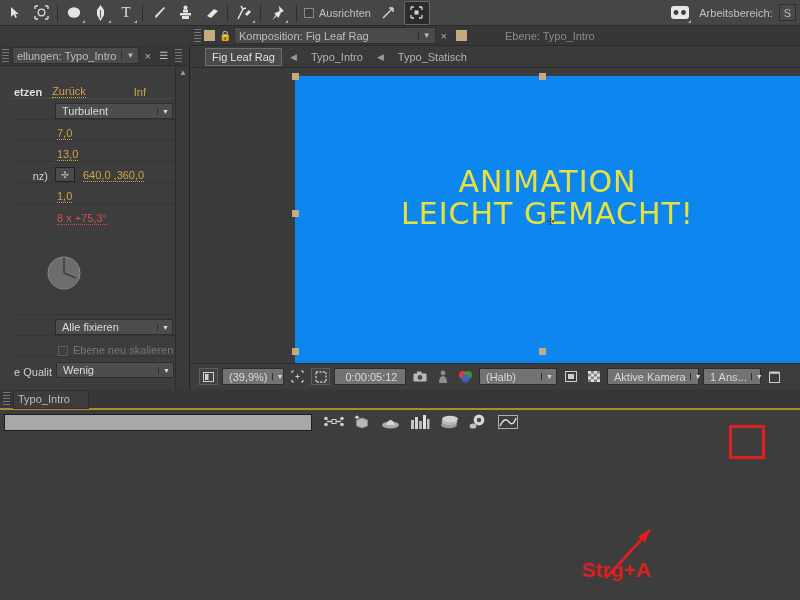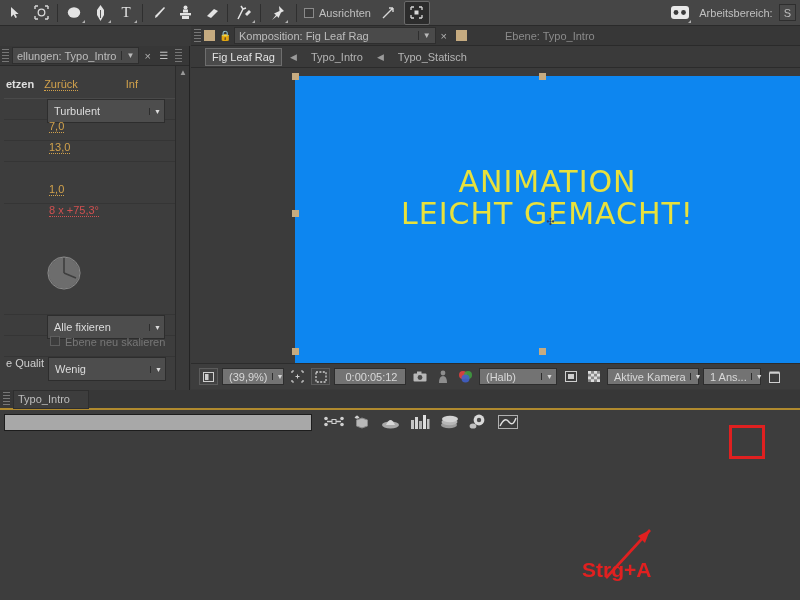--- a/index.html
+++ b/index.html
@@ -59,31 +59,31 @@
     background:#4a4a4a; border:1px solid #2e2e2e;
     height:17px; display:flex; align-items:center;
     padding:0 4px; color:#bdbdbd; font-size:11px; white-space:nowrap;
   }
   .tabdrop { margin-left:5px; color:#b9b9b9; font-size:8px; border-left:1px solid #2e2e2e; padding-left:4px; }
   .tabclose { padding:0 5px; color:#b0b0b0; font-size:11px; }
   .menuicon { width:16px; text-align:center; color:#c0c0c0; font-size:10px; }
 
   #lp-body { position:relative; height:343px; background:#3d3d3d; overflow:hidden; }
   .lp-row {
-    position:absolute; left:4px; width:175px; height:21px;
+    position:absolute; left:12px; width:175px; height:21px;
     border-bottom:1px solid #353535;
-    display:flex; align-items:flex-start;
+    display:flex; align-items:flex-end;
   }
   .lp-label { width:40px; text-align:right; padding-right:4px; color:#cfcfcf; font-size:11px;
               overflow:hidden; white-space:nowrap; }
   .lp-val { color:#d2a24c; font-size:11px; border-bottom:1px dotted #d2a24c; line-height:12px; }
   .lp-val.red { color:#d05050; border-bottom-color:#d05050; }
   .lp-select {
     background:#4d4d4d; border:1px solid #2d2d2d;
-    height:24px; display:flex; align-items:center; justify-content:space-between;
+    height:16px; display:flex; align-items:center; justify-content:space-between;
     padding:0 3px 0 6px; color:#dcdcdc; font-size:11px; width:118px;
   }
   .lp-select .arrowbox { border-left:1px solid #2d2d2d; padding-left:4px; font-size:7px; }
   .lp-scroll {
     position:absolute; right:0; top:0; width:14px; height:343px;
     background:#3a3a3a; border-left:1px solid #2c2c2c;
   }
   .lp-scroll .arr { width:14px; height:14px; text-align:center; color:#9a9a9a; font-size:8px; line-height:14px; }
 
   
@@ -288,20 +288,25 @@
     <div class="lp-row" style="top:54px;">
       <span class="lp-label"></span>
       <span class="lp-val" style="margin-left:5px;">7,0</span>
     </div>
 
     <div class="lp-row" style="top:75px;">
       <span class="lp-label"></span>
       <span class="lp-val" style="margin-left:5px;">13,0</span>
     </div>
 
+    <div class="lp-row" style="top:96px;">
+      <span class="lp-label">nz)</span>
+      <span style="margin-left:3px;width:20px;height:15px;background:#4a4a4a;border:1px solid #222;display:flex;align-items:center;justify-content:center;color:#cfcfcf;font-size:9px;">✢</span>
+      <span class="lp-val" style="margin-left:8px;">640,0 ,360,0</span>
+    </div>
 
     <div class="lp-row" style="top:117px;">
       <span class="lp-label"></span>
       <span class="lp-val" style="margin-left:5px;">1,0</span>
     </div>
 
     <div class="lp-row" style="top:138px;border-bottom:none;">
       <span class="lp-label"></span>
       <span class="lp-val red" style="margin-left:5px;">8 x +75,3°</span>
     </div>

